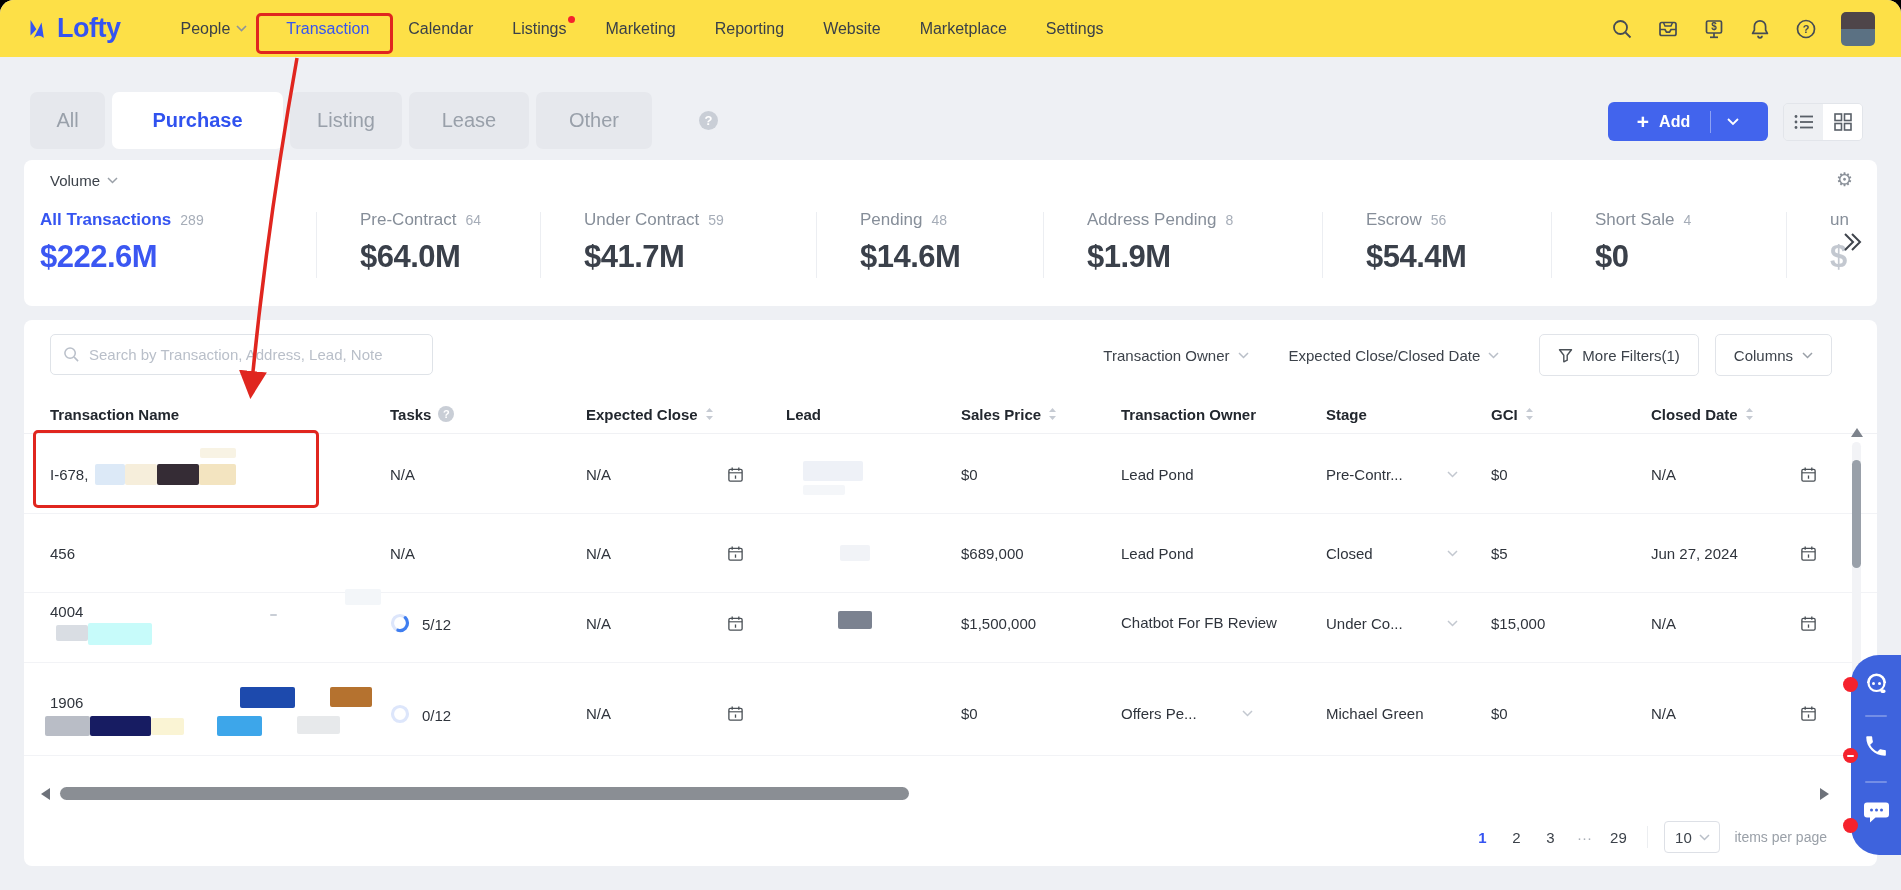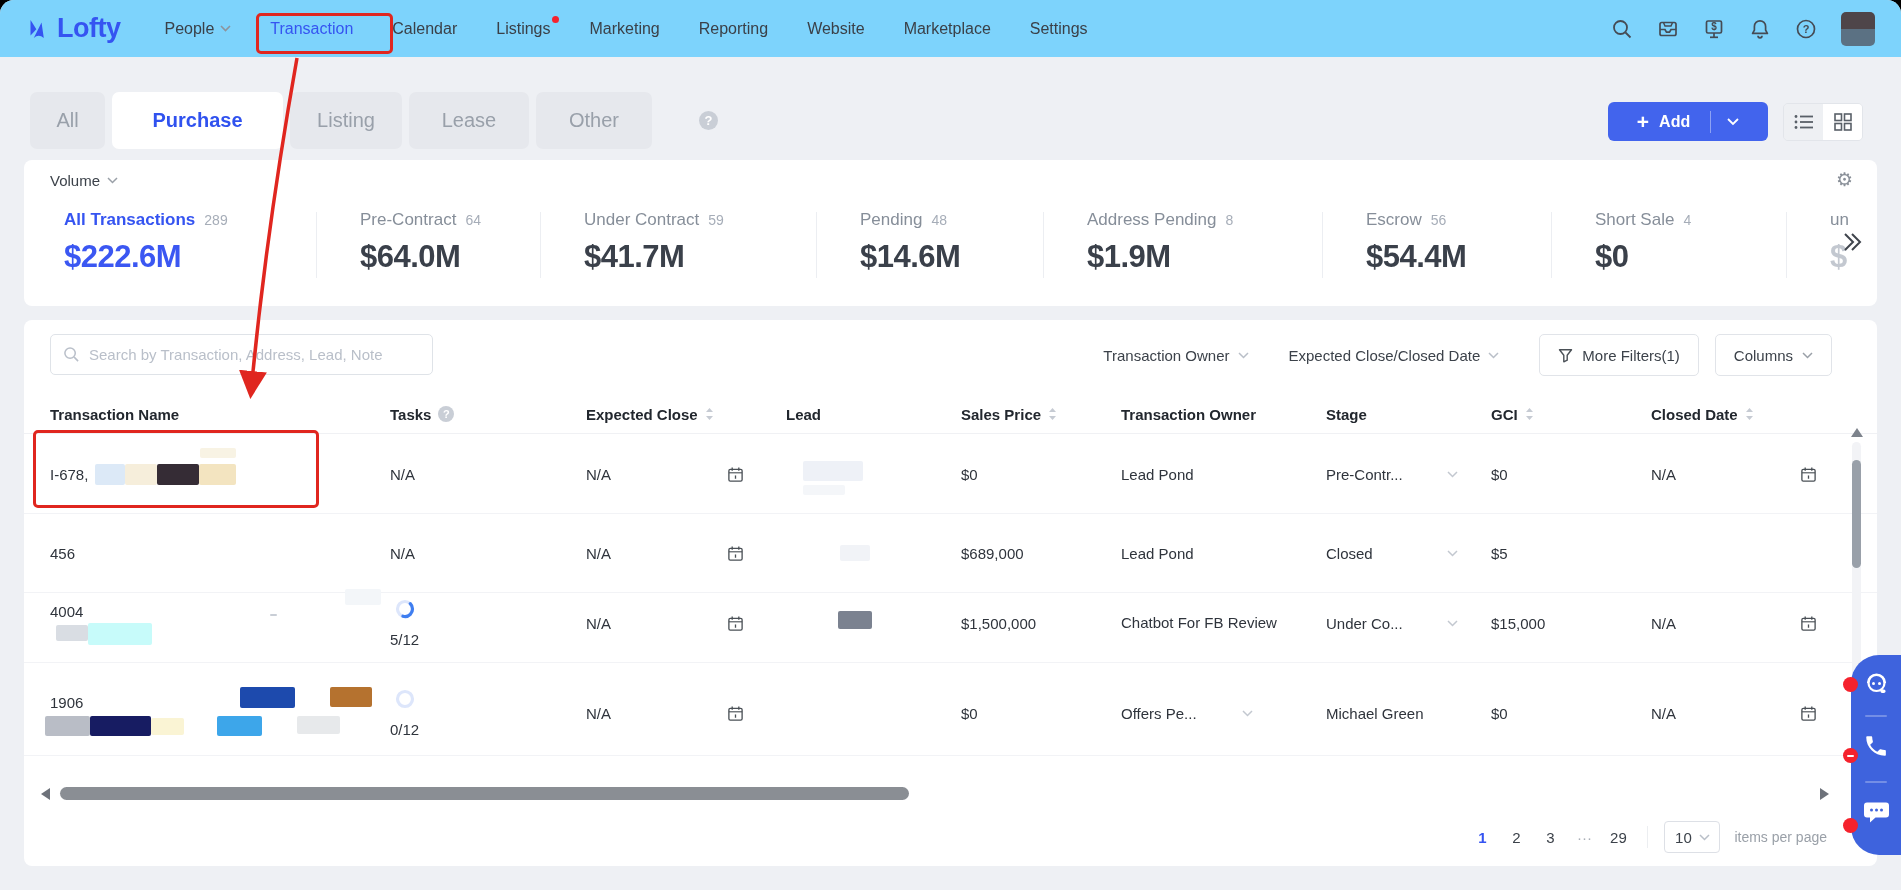--- a/index.html
+++ b/index.html
@@ -1,23 +1,23 @@
 <!DOCTYPE html>
 <html><head>
 <meta charset="utf-8">
 <style>
 * { margin:0; padding:0; box-sizing:border-box; }
 html,body { background:#000; font-family:"Liberation Sans",sans-serif; }
 .page { position:relative; width:1901px; height:890px; background:#eef0f4; border-radius:14px 14px 0 0; overflow:hidden; }
 
 
-.nav { position:absolute; top:0; left:0; right:0; height:57px; background:#7dd3fc; display:flex; align-items:center; padding:0 26px; z-index:10; }
+.nav { position:absolute; top:0; left:0; right:0; height:57px; background:#fde047; display:flex; align-items:center; padding:0 26px; z-index:10; }
 .brand { display:flex; align-items:center; gap:9px; }
 .brand-name { font-size:27px; font-weight:bold; color:#3554f1; letter-spacing:-0.5px; }
-.menu { display:flex; margin-left:44px; gap:39px; align-items:flex-end; }
+.menu { display:flex; margin-left:60px; gap:39px; align-items:flex-end; }
 .menu-item { font-size:16px; color:#3a4048; display:flex; align-items:center; gap:6px; cursor:pointer; position:relative; white-space:nowrap; }
 .menu-item.active { color:#3554f1; }
 .reddot { position:absolute; top:-4px; right:-8px; width:7px; height:7px; border-radius:50%; background:#f5222d; }
 .nav-right { margin-left:auto; display:flex; gap:24px; align-items:center; }
 .nav-icon { width:22px; height:22px; display:block; cursor:pointer; }
 .avatar { width:34px; height:34px; border-radius:5px; background:linear-gradient(#4e4549 0 50%, #5b7183 50% 100%); cursor:pointer; }
 
 
 .tabbar { position:absolute; top:57px; left:0; right:0; height:103px; }
 .tabs { position:absolute; left:30px; top:35px; display:flex; gap:7px; align-items:center; }
@@ -32,21 +32,21 @@
 .view-toggle { display:flex; border:1px solid #e2e5ea; border-radius:5px; overflow:hidden; height:38px; }
 .vt-seg { width:39px; display:flex; align-items:center; justify-content:center; cursor:pointer; background:#fff; }
 .vt-seg.dim { background:#eef0f3; }
 
 
 .stats-card { position:absolute; top:160px; left:24px; width:1853px; height:146px; background:#fff; border-radius:8px; overflow:hidden; }
 .volume-row { position:absolute; top:12px; left:26px; display:flex; align-items:center; gap:7px; font-size:15px; color:#3c424a; cursor:pointer; }
 .gear { position:absolute; top:10px; right:24px; font-size:19px; color:#8a9099; cursor:pointer; line-height:1; }
 .stats-row { position:absolute; top:50px; left:0; display:flex; }
 .stat { position:relative; padding-left:44px; cursor:pointer; }
-.stat:first-child { padding-left:40px; }
+.stat:first-child { padding-left:16px; }
 .stat + .stat::before { content:""; position:absolute; left:0; top:2px; width:1px; height:66px; background:#eceef2; }
 .stat-top { display:flex; align-items:baseline; gap:9px; }
 .stat-label { font-size:17px; color:#868e99; white-space:nowrap; }
 .stat-count { font-size:14px; color:#a6adb8; }
 .stat-value { margin-top:9px; font-size:31px; font-weight:bold; color:#3a404a; letter-spacing:-0.5px; }
 .stat.active .stat-label { color:#3554f1; font-weight:bold; }
 .stat.active .stat-value { color:#3b57f2; }
 .stats-next { position:absolute; right:14px; top:72px; cursor:pointer; }
 
 
@@ -65,21 +65,21 @@
 .qsmall { width:16px; height:16px; border-radius:50%; background:#c9ced6; color:#fff; font-size:11px; font-weight:bold; display:flex; align-items:center; justify-content:center; }
 
 .trow { position:absolute; left:0; width:1853px; height:79px; display:grid; grid-template-columns:340px 196px 200px 175px 160px 205px 165px 160px 190px; padding-left:26px; border-bottom:1px solid #f2f3f6; cursor:pointer; }
 .cell { display:flex; align-items:center; font-size:15px; color:#2f343c; }
 .cell.wrap { line-height:1.35; padding-right:18px; }
 .cell.between-exp { justify-content:space-between; padding-right:42px; }
 .cell.between-closed { justify-content:space-between; padding-right:24px; }
 .cell.topalign { align-items:flex-start; }
 .stage-cell { display:flex; align-items:center; justify-content:space-between; width:132px; }
 .blk { position:absolute; border-radius:2px; }
-.tasks-cell { display:flex; align-items:center; gap:12px;flex-direction:column; }
+.tasks-cell { display:flex; align-items:flex-end; gap:12px; }
 
 
 .vscroll { position:absolute; right:16px; top:122px; width:9px; height:325px; background:#f2f3f6; border-radius:5px; cursor:pointer; }
 .vscroll .tri-up { position:absolute; top:-14px; left:-1px; width:0; height:0; border-left:6px solid transparent; border-right:6px solid transparent; border-bottom:9px solid #7d838c; }
 .vscroll .thumb { position:absolute; top:18px; left:0; width:9px; height:108px; background:#99a0a9; border-radius:5px; }
 .hscroll { position:absolute; top:466px; left:0; width:1853px; height:16px; }
 .hscroll .thumb { position:absolute; left:36px; top:1px; width:849px; height:13px; background:#8a8e94; border-radius:7px; cursor:grab; }
 .tri-left { position:absolute; left:17px; top:2px; width:0; height:0; border-top:6px solid transparent; border-bottom:6px solid transparent; border-right:9px solid #6d727a; cursor:pointer; }
 .tri-right { position:absolute; left:1796px; top:2px; width:0; height:0; border-top:6px solid transparent; border-bottom:6px solid transparent; border-left:9px solid #6d727a; cursor:pointer; }
 
@@ -467,20 +467,30 @@
         <div class="stage-cell">
           <span>Closed</span>
           <svg width="11" height="7" viewBox="0 0 11 7">
               <path d="M1 1 L5.5 5.5 L10 1" fill="none" stroke="#c3c8d0" stroke-width="1.5"></path>
             </svg>
         </div>
       </div>
       <div class="cell">
           <span>$5</span>
         </div>
+      <div class="cell between-closed">
+        <span>Jun 27, 2024</span>
+        <svg width="17" height="17" viewBox="0 0 18 18">
+            <rect x="2" y="3.5" width="14" height="12.5" rx="1.5" fill="none" stroke="#4a5056" stroke-width="1.4"></rect>
+            <line x1="5.5" y1="1.5" x2="5.5" y2="5" stroke="#4a5056" stroke-width="1.4"></line>
+            <line x1="12.5" y1="1.5" x2="12.5" y2="5" stroke="#4a5056" stroke-width="1.4"></line>
+            <line x1="2" y1="7.2" x2="16" y2="7.2" stroke="#4a5056" stroke-width="1.2"></line>
+            <line x1="9" y1="10" x2="9" y2="13.5" stroke="#4a5056" stroke-width="1.4"></line>
+          </svg>
+      </div>
       <div class="blk" style="left:816px;top:31px;width:30px;height:16px;background:#f1f3f7"></div>
     </div>
 
     <div class="trow" style="top:264px">
       <div class="cell topalign" style="padding-top:19px">
           <span>4004</span>
         </div>
       <div class="cell">
         <div class="tasks-cell">
           <svg width="20" height="20" viewBox="0 0 20 20">

